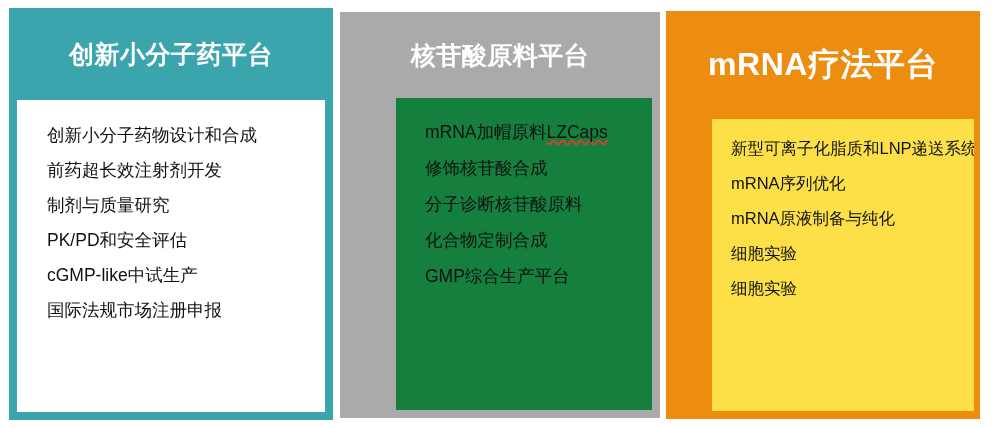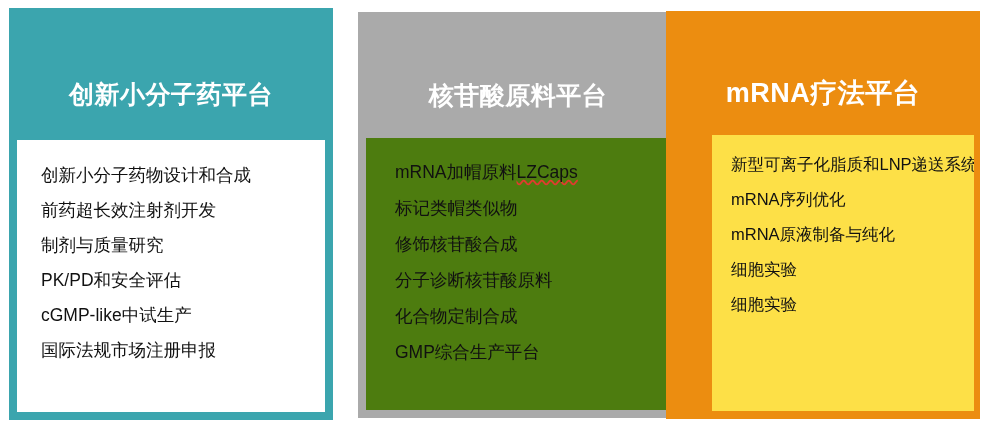--- a/index.html
+++ b/index.html
@@ -27,21 +27,20 @@
   }
   .panel-header {
     display: flex;
     align-items: center;
     justify-content: center;
     text-align: right;
     flex: 0 0 auto;
     color: #ffffff;
     font-weight: bold;
     letter-spacing: 0.5px;
-    margin-top: 40px;
   }
   .panel-body {
     flex: 1 1 auto;
     background: #ffffff;
     overflow: hidden;
   }
   .item-list {
     list-style: none;
     margin: 0;
     padding: 0;
@@ -58,30 +57,30 @@
     width: 324px;
     height: 412px;
     background: #3BA5AE;
     padding: 0 8px 8px 8px;
   }
   #panel-0 .panel-header {
     height: 92px;
     font-size: 25px;
   }
   #panel-0 .item-list {
-    padding: 18px 0 0 24px;
+    padding: 18px 0 0 30px;
   }
   #panel-0 .item-list li {
     font-size: 17.5px;
     line-height: 35px;
   }
 
   
   #panel-1 {
-    left: 358px;
+    left: 340px;
     top: 12px;
     width: 320px;
     height: 406px;
     background: #AAAAAA;
     padding: 0 8px 8px 8px;
   }
   #panel-1 .panel-header {
     height: 86px;
     font-size: 25px;
   }
@@ -96,22 +95,22 @@
   
   #panel-2 {
     left: 666px;
     top: 11px;
     width: 314px;
     height: 408px;
     background: #EC8D10;
     padding: 0 6px 8px 6px;
   }
   #panel-2 .panel-header {
-    height: 84px;
-    font-size: 27px;
+    height: 108px;
+    font-size: 32px;
   }
   #panel-2 .item-list {
     padding: 12px 0 0 19px;
   }
   #panel-2 .item-list li {
     font-size: 16.5px;
     line-height: 35px;
   }
 
   
@@ -134,24 +133,23 @@
         <li>制剂与质量研究</li>
         <li>PK/PD和安全评估</li>
         <li>cGMP-like中试生产</li>
         <li>国际法规市场注册申报</li>
       </ul>
     </div>
   </section>
 
   <section class="panel" id="panel-1" style="background: rgb(170, 170, 170);">
     <div class="panel-header" style="color: rgb(255, 255, 255);">核苷酸原料平台</div>
-    <div class="panel-body" style="background: #4d7c0f;">
+    <div class="panel-body" style="background: #15803d; margin-left: 48px;">
       <ul class="item-list">
         <li><span>mRNA加帽原料<span class="misspelled">LZCaps</span></span></li>
-        <li>标记类帽类似物</li>
         <li>修饰核苷酸合成</li>
         <li>分子诊断核苷酸原料</li>
         <li>化合物定制合成</li>
         <li>GMP综合生产平台</li>
       </ul>
     </div>
   </section>
 
   <section class="panel" id="panel-2" style="background: rgb(236, 141, 16);">
     <div class="panel-header" style="color: rgb(255, 255, 255);">mRNA疗法平台</div>

